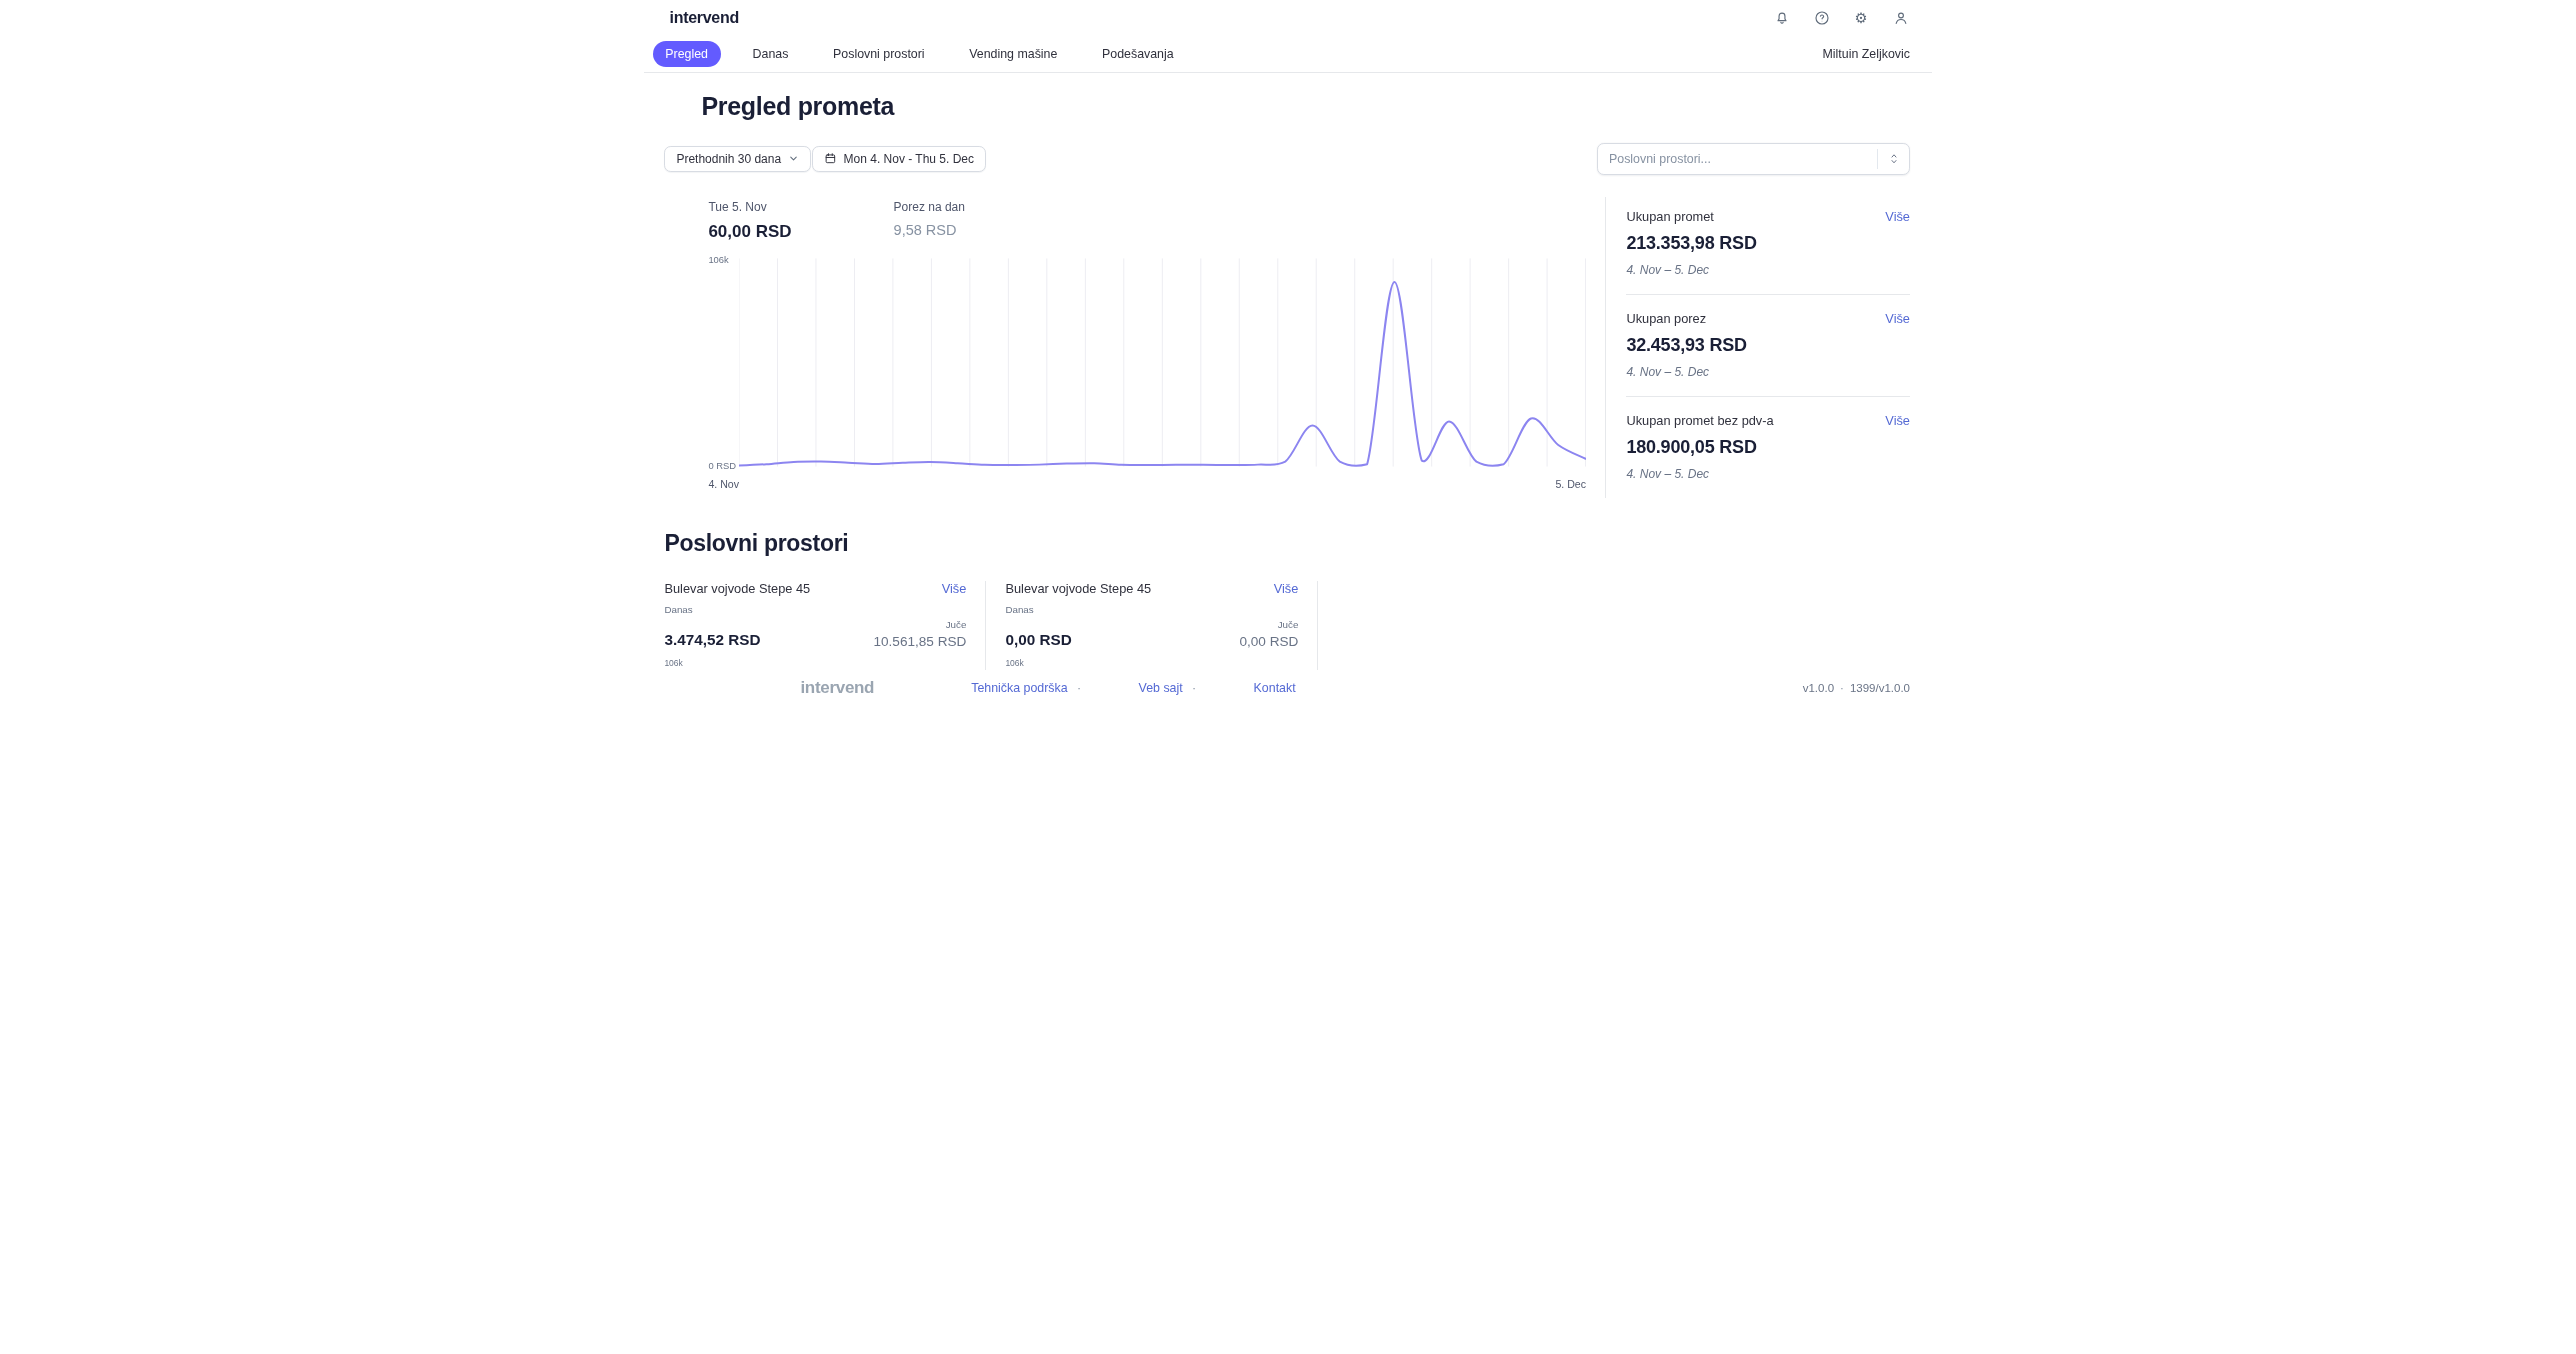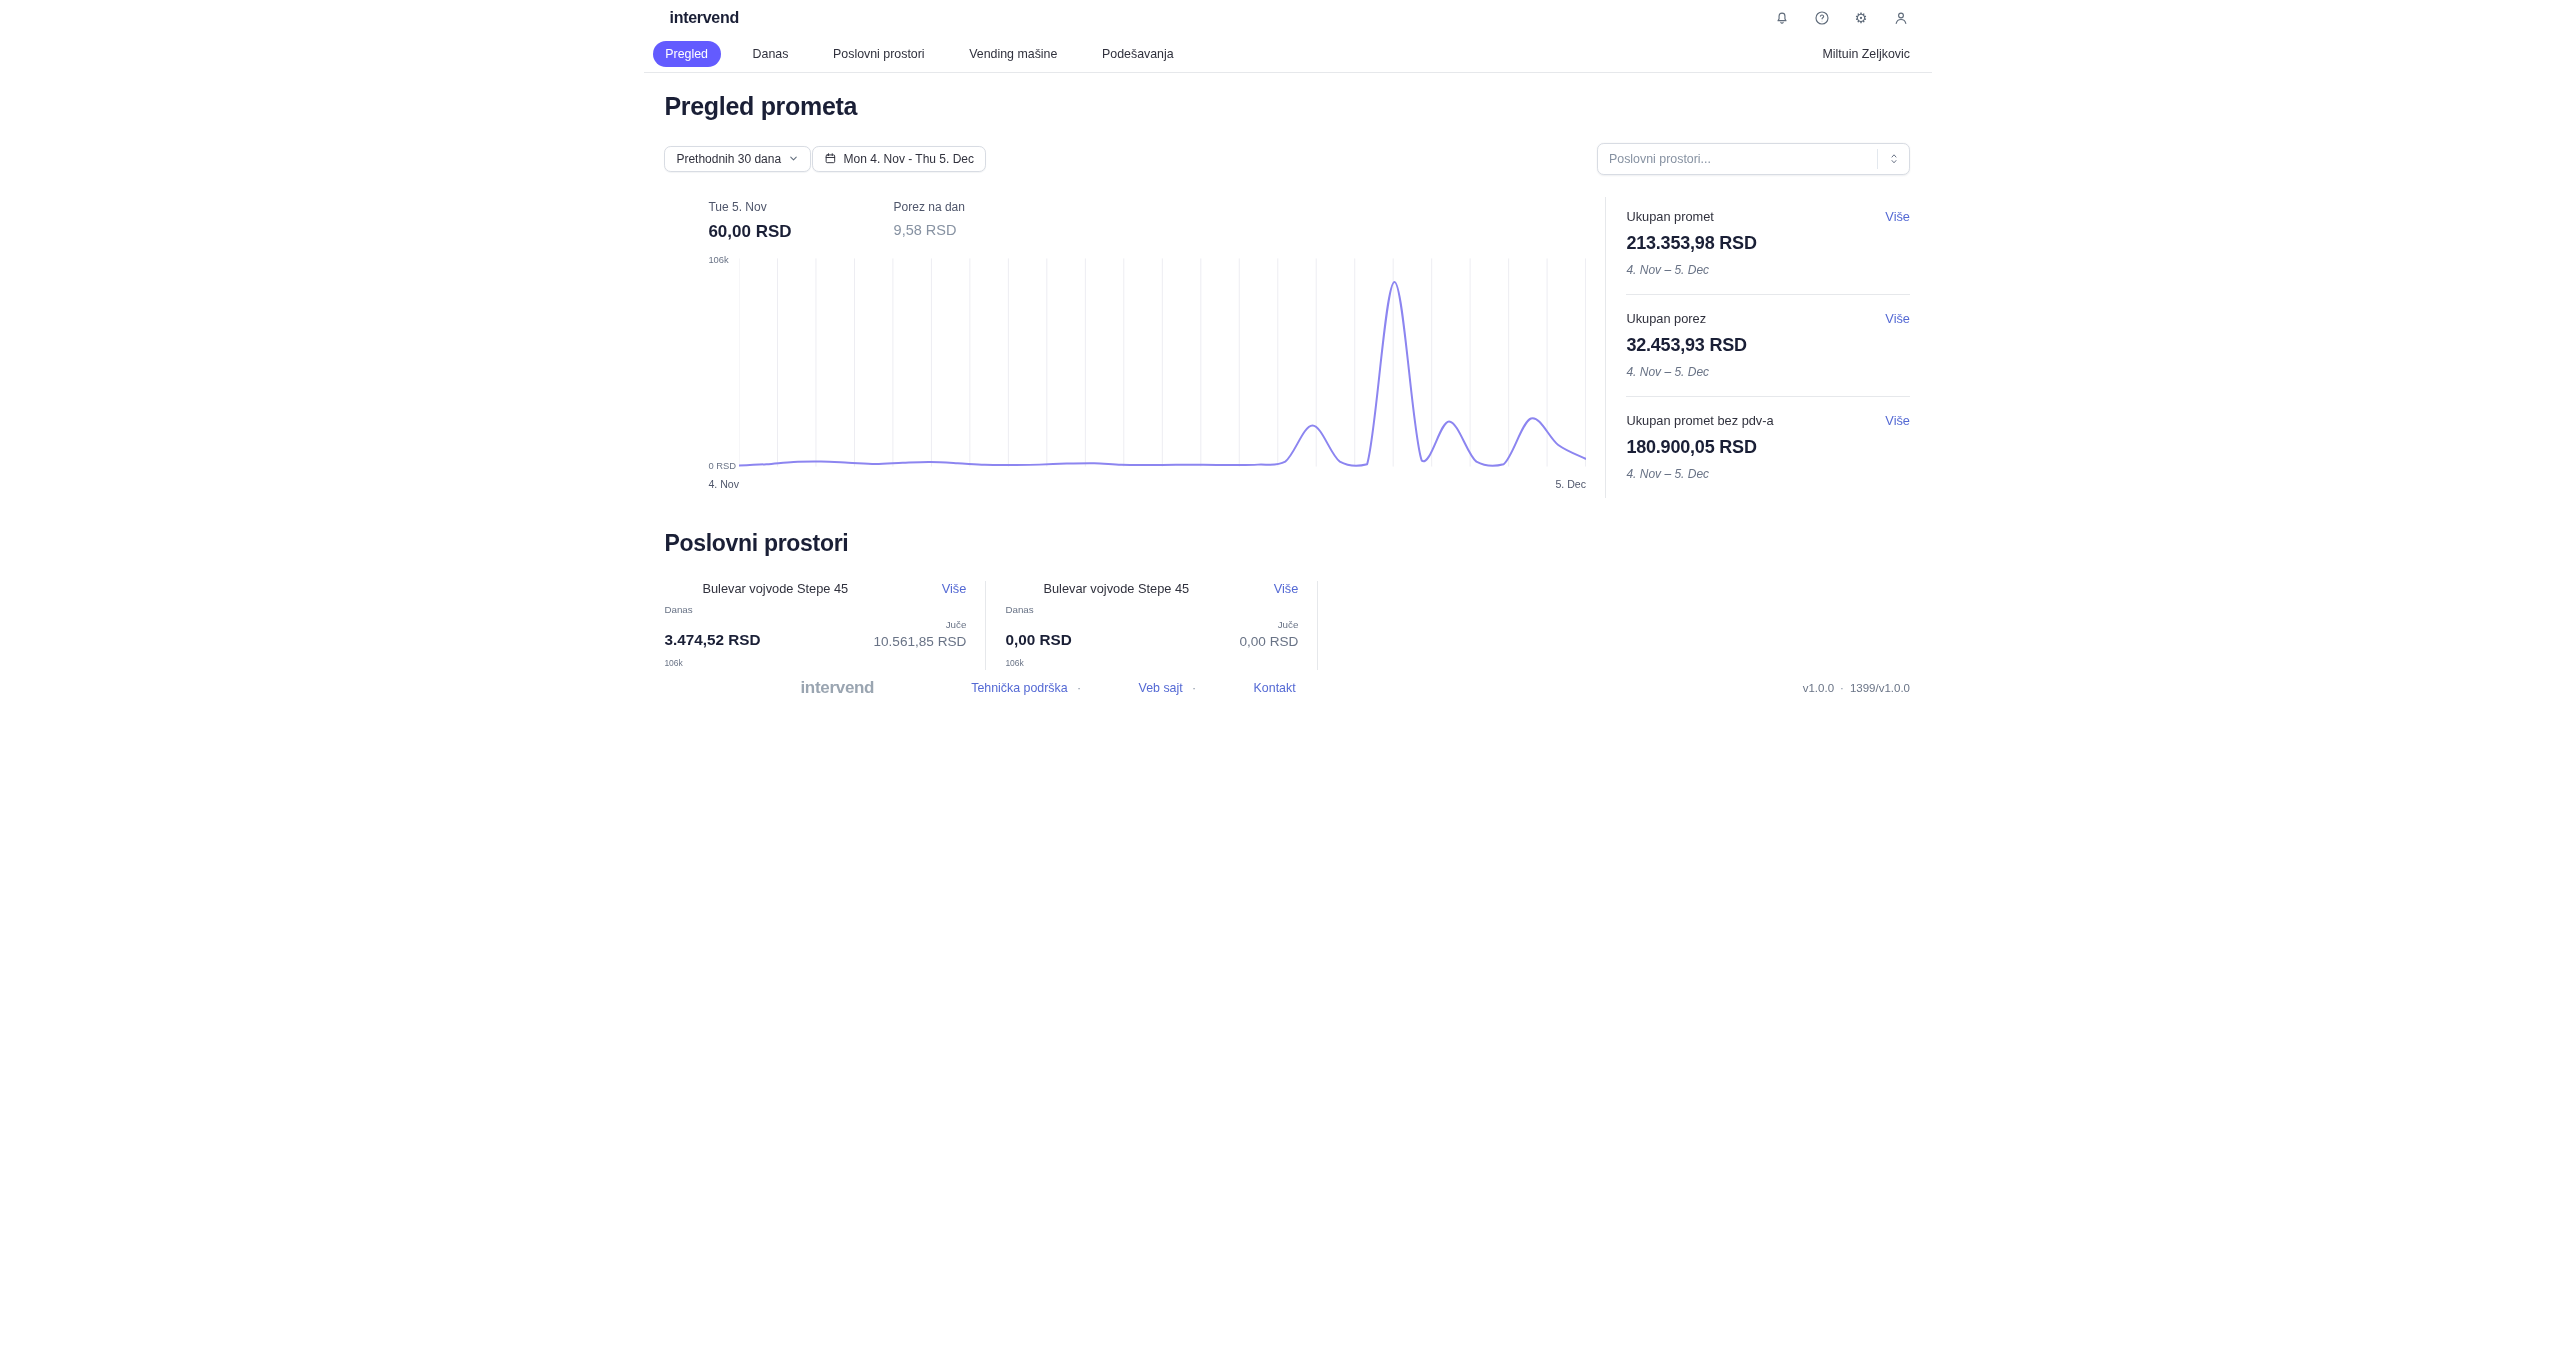--- a/index.html
+++ b/index.html
@@ -20,21 +20,21 @@
               background: none; border: none; color: #5f6b7a; cursor: pointer; font-size: 14.5px; }
   .icon-btn svg { display: block; }
   
   .navbar { height: 37px; display: flex; align-items: center; padding: 0 22px 0 8.5px; border-bottom: 0.9px solid #e6e8eb; gap: 19px; }
   .nav-item { font-size: 12.4px; padding: 6px 12.8px; color: #30313d; background: none; border: none;
               font-family: inherit; cursor: pointer; border-radius: 851px; }
   .nav-item.active { background: #635bff; color: #fff; }
   .nav-user { margin-left: auto; font-size: 12.4px; color: #30313d; }
   
   main { padding: 0 22px 0 20.4px; }
-  h1 { font-size: 25px; font-weight: 700; color: #1a1f36; margin-top: 19px; letter-spacing: -0.3px; }
+  h1 { font-size: 25px; font-weight: 700; color: #1a1f36; margin-top: 19px; letter-spacing: -0.3px; margin-left: 37px; }
   .filters { display: flex; align-items: center; margin-top: 22px; gap: 1px; }
   .btn { display: inline-flex; align-items: center; gap: 6.8px; border: 0.9px solid #d8dce3; border-radius: 6.8px;
          background: #fff; padding: 0 11px; height: 26.4px; font-size: 12px; color: #30313d;
          box-shadow: 0 0.9px 0.9px rgba(20,30,50,.05); cursor: pointer; font-family: inherit; white-space: nowrap; }
   .btn .chev { color: #5f6b7a; display: flex; }
   .select-box { margin-left: auto; width: 313px; height: 31.5px; border: 0.9px solid #d8dce3; border-radius: 6.8px;
                 display: flex; align-items: center; box-shadow: 0 0.9px 1.7px rgba(20,30,50,.07); cursor: pointer; background: #fff; }
   .select-box .ph { flex: 1; padding: 0 11px; color: #8792a2; font-size: 12.4px; }
   .select-box .sep { width: 0.9px; height: 19.6px; background: #e3e8ee; }
   .select-box .ud { width: 31px; display: flex; justify-content: center; color: #697386; }
@@ -61,21 +61,21 @@
   .vise { color: #5469d4; font-size: 12.8px; text-decoration: none; background: none; border: none;
           font-family: inherit; cursor: pointer; padding: 0; }
   .sum-value { font-size: 18px; font-weight: 700; color: #1a1f36; margin-top: 9.4px; letter-spacing: -0.2px; }
   .sum-range { font-size: 12px; color: #697386; margin-top: 9.4px; font-style: italic; }
   
   h2 { font-size: 23px; font-weight: 700; color: #1a1f36; margin-top: 32px; letter-spacing: -0.3px; }
   .cards { display: flex; margin-top: 24px; height: 89px; overflow: hidden; }
   .card { width: 322px; flex: none; padding-right: 19px; border-right: 0.9px solid #e6e8eb; }
   .card + .card { padding-left: 19px; width: 332px; }
   .card-head { display: flex; justify-content: space-between; align-items: baseline; }
-  .card-name { font-size: 12.8px; color: #30313d; margin-left: 38px; }
+  .card-name { font-size: 12.8px; color: #30313d; }
   .card-vals { display: flex; justify-content: space-between; align-items: flex-end; margin-top: 7.7px; }
   .val-col-r { text-align: right; }
   .val-label { font-size: 9.8px; color: #697386; }
   .val-main { font-size: 15.3px; font-weight: 700; color: #1a1f36; margin-top: 16px; }
   .val-sub { font-size: 13.6px; color: #697386; margin-top: 4.3px; }
   .mini { margin-top: 10.2px; }
   .mini-label { font-size: 8.5px; color: #697386; line-height: 1; }
   .mini svg { display: block; width: 100%; height: 34px; margin-top: 3.4px; }
   
   footer { height: 36px; display: flex; align-items: center; padding: 0 22px 0 20.4px; background: #fff; }

